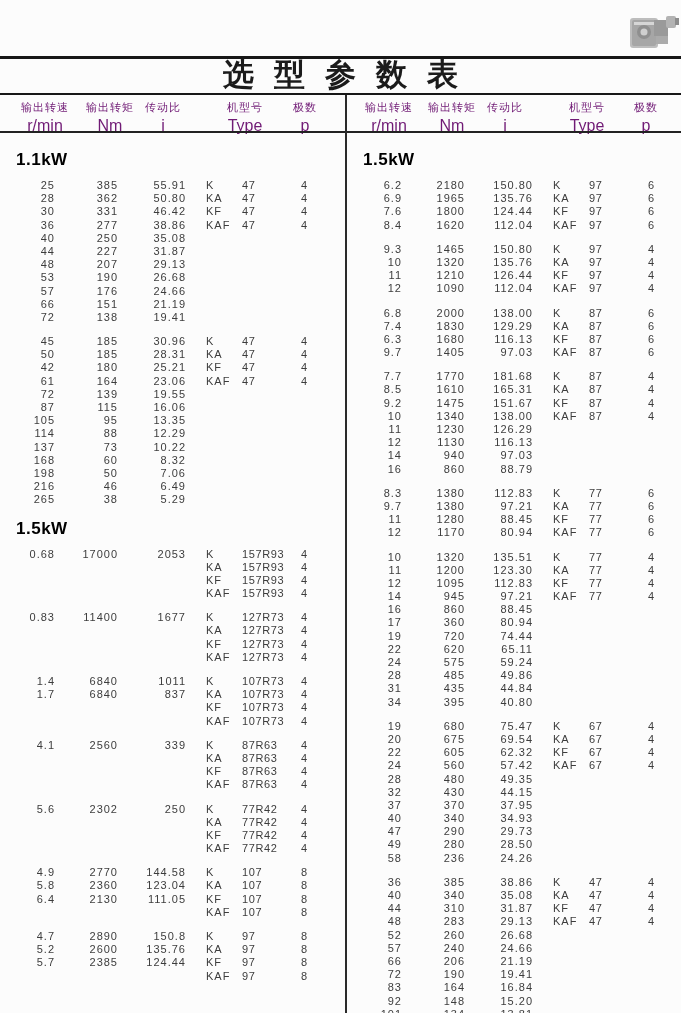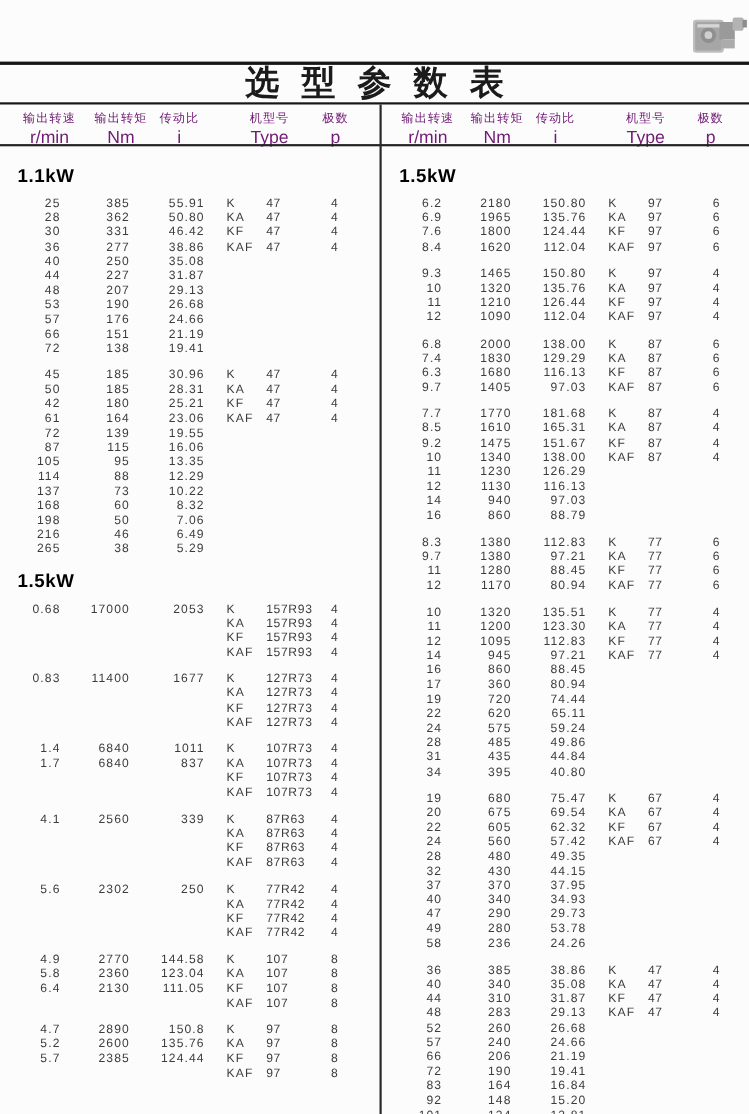--- a/index.html
+++ b/index.html
@@ -1122,21 +1122,21 @@
           <span class="c3">29.73</span>
           <span class="ctype">
             <span class="cpre"></span>
             <span class="cmod"></span>
           </span>
           <span class="cp"></span>
         </div>
         <div class="row">
           <span class="c1">49</span>
           <span class="c2">280</span>
-          <span class="c3">53.78</span>
+          <span class="c3">28.50</span>
           <span class="ctype">
             <span class="cpre"></span>
             <span class="cmod"></span>
           </span>
           <span class="cp"></span>
         </div>
         <div class="row">
           <span class="c1">58</span>
           <span class="c2">236</span>
           <span class="c3">24.26</span>

